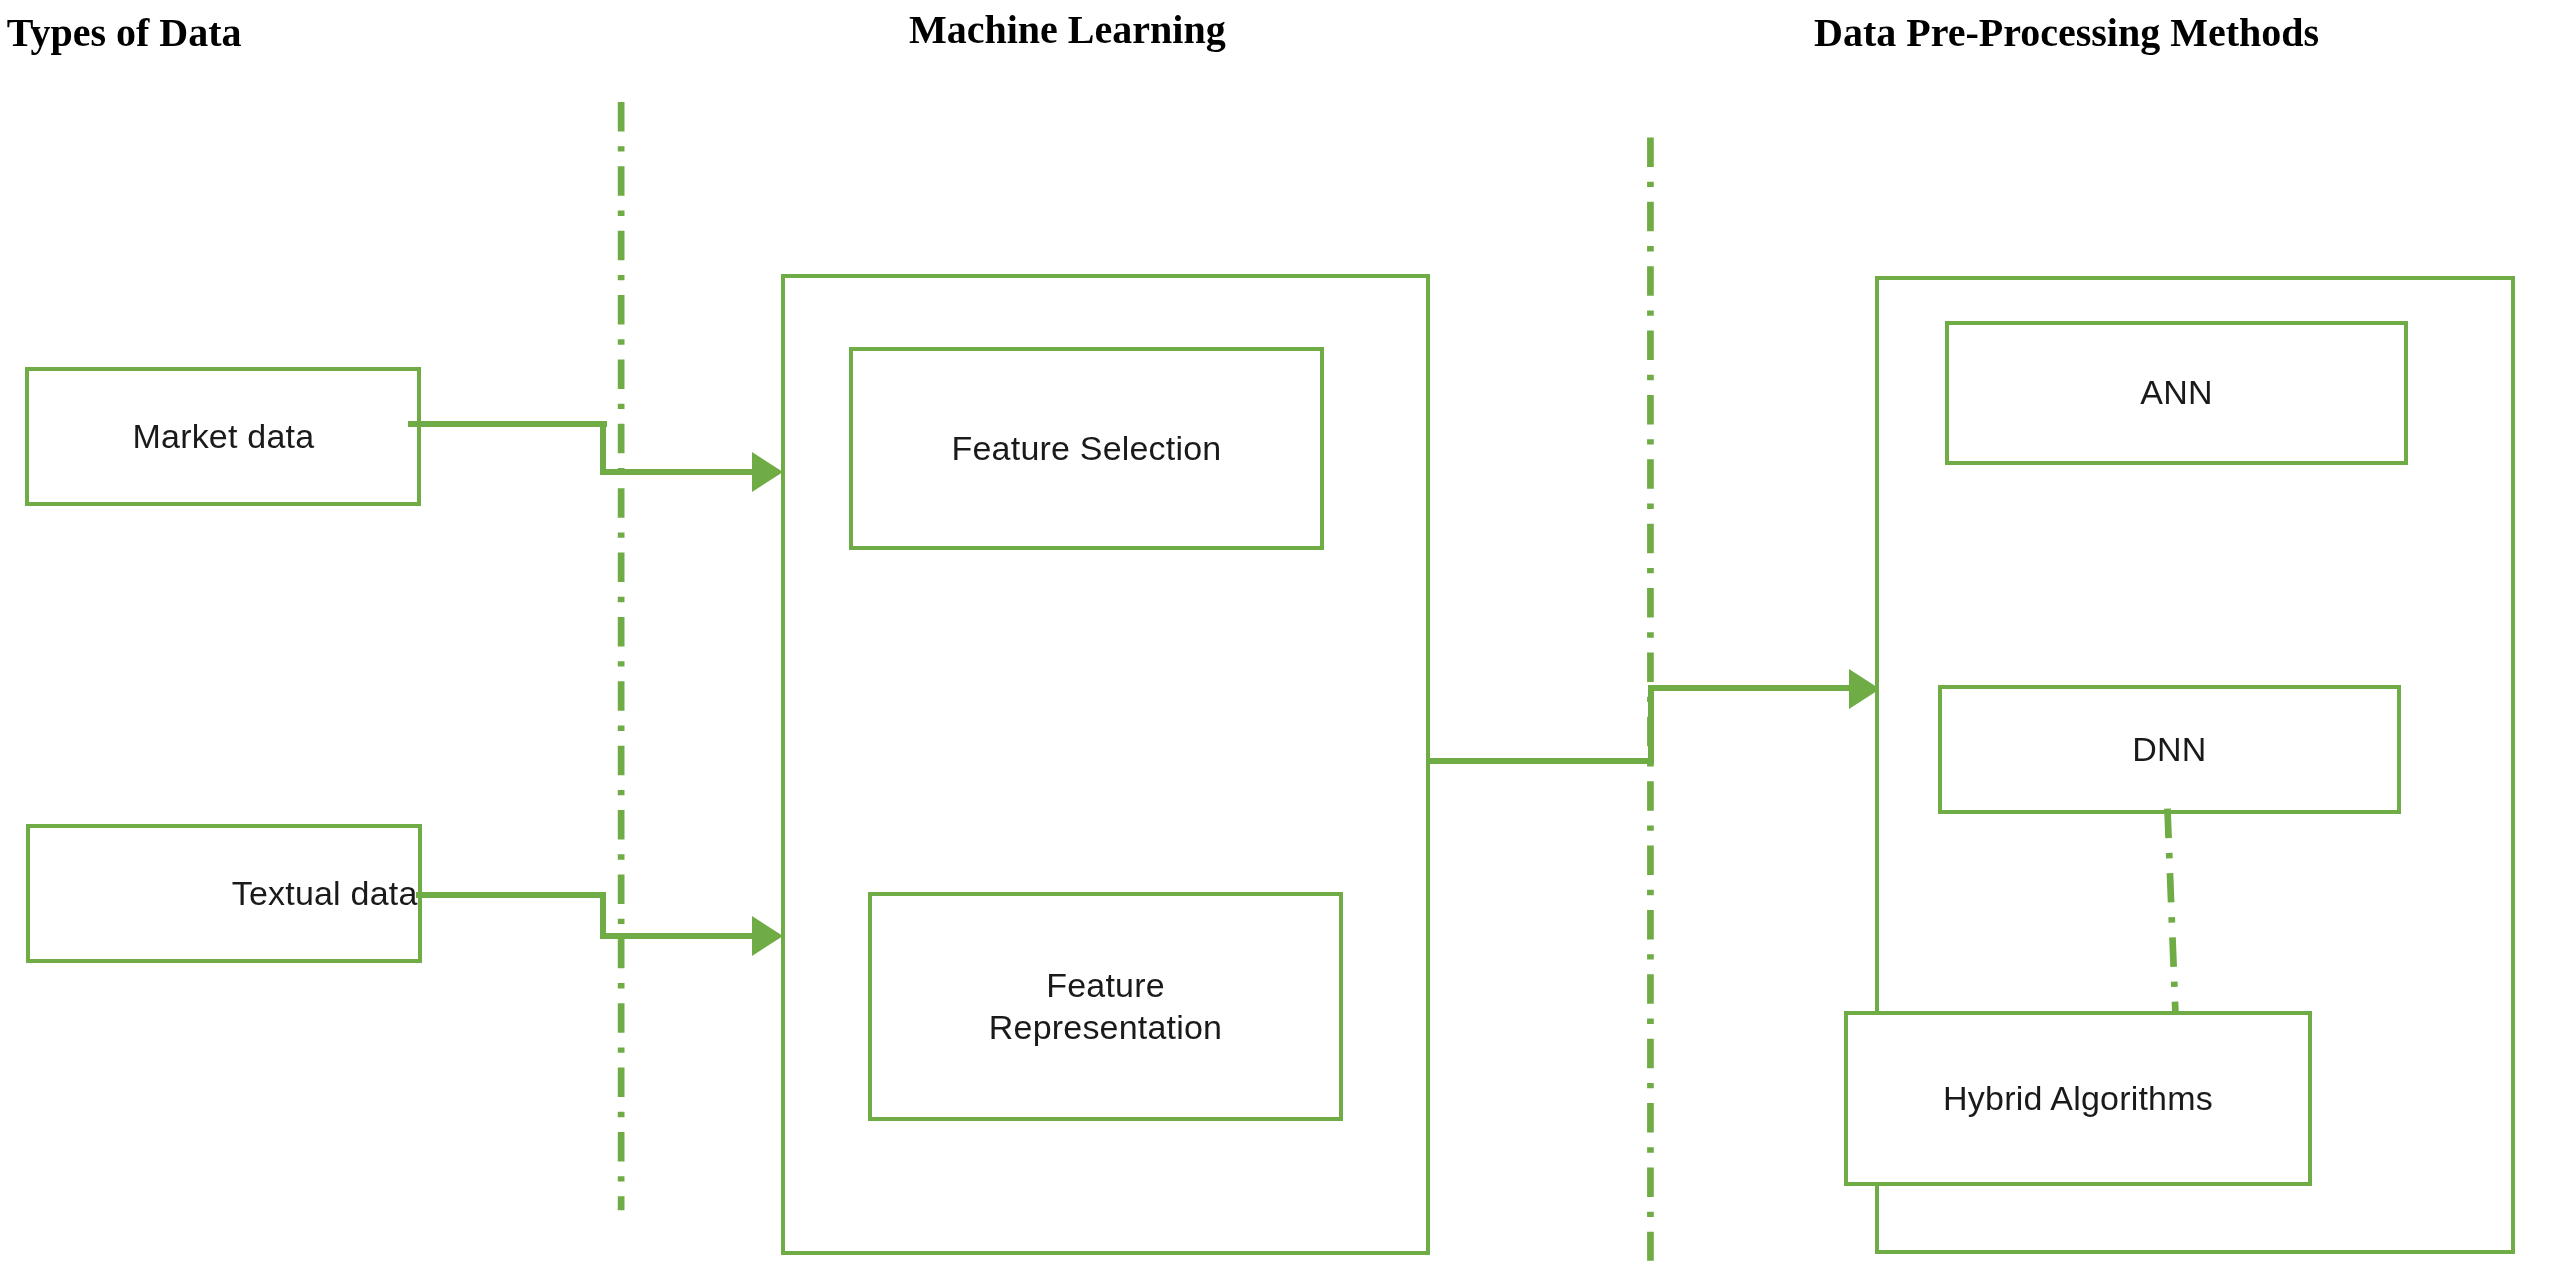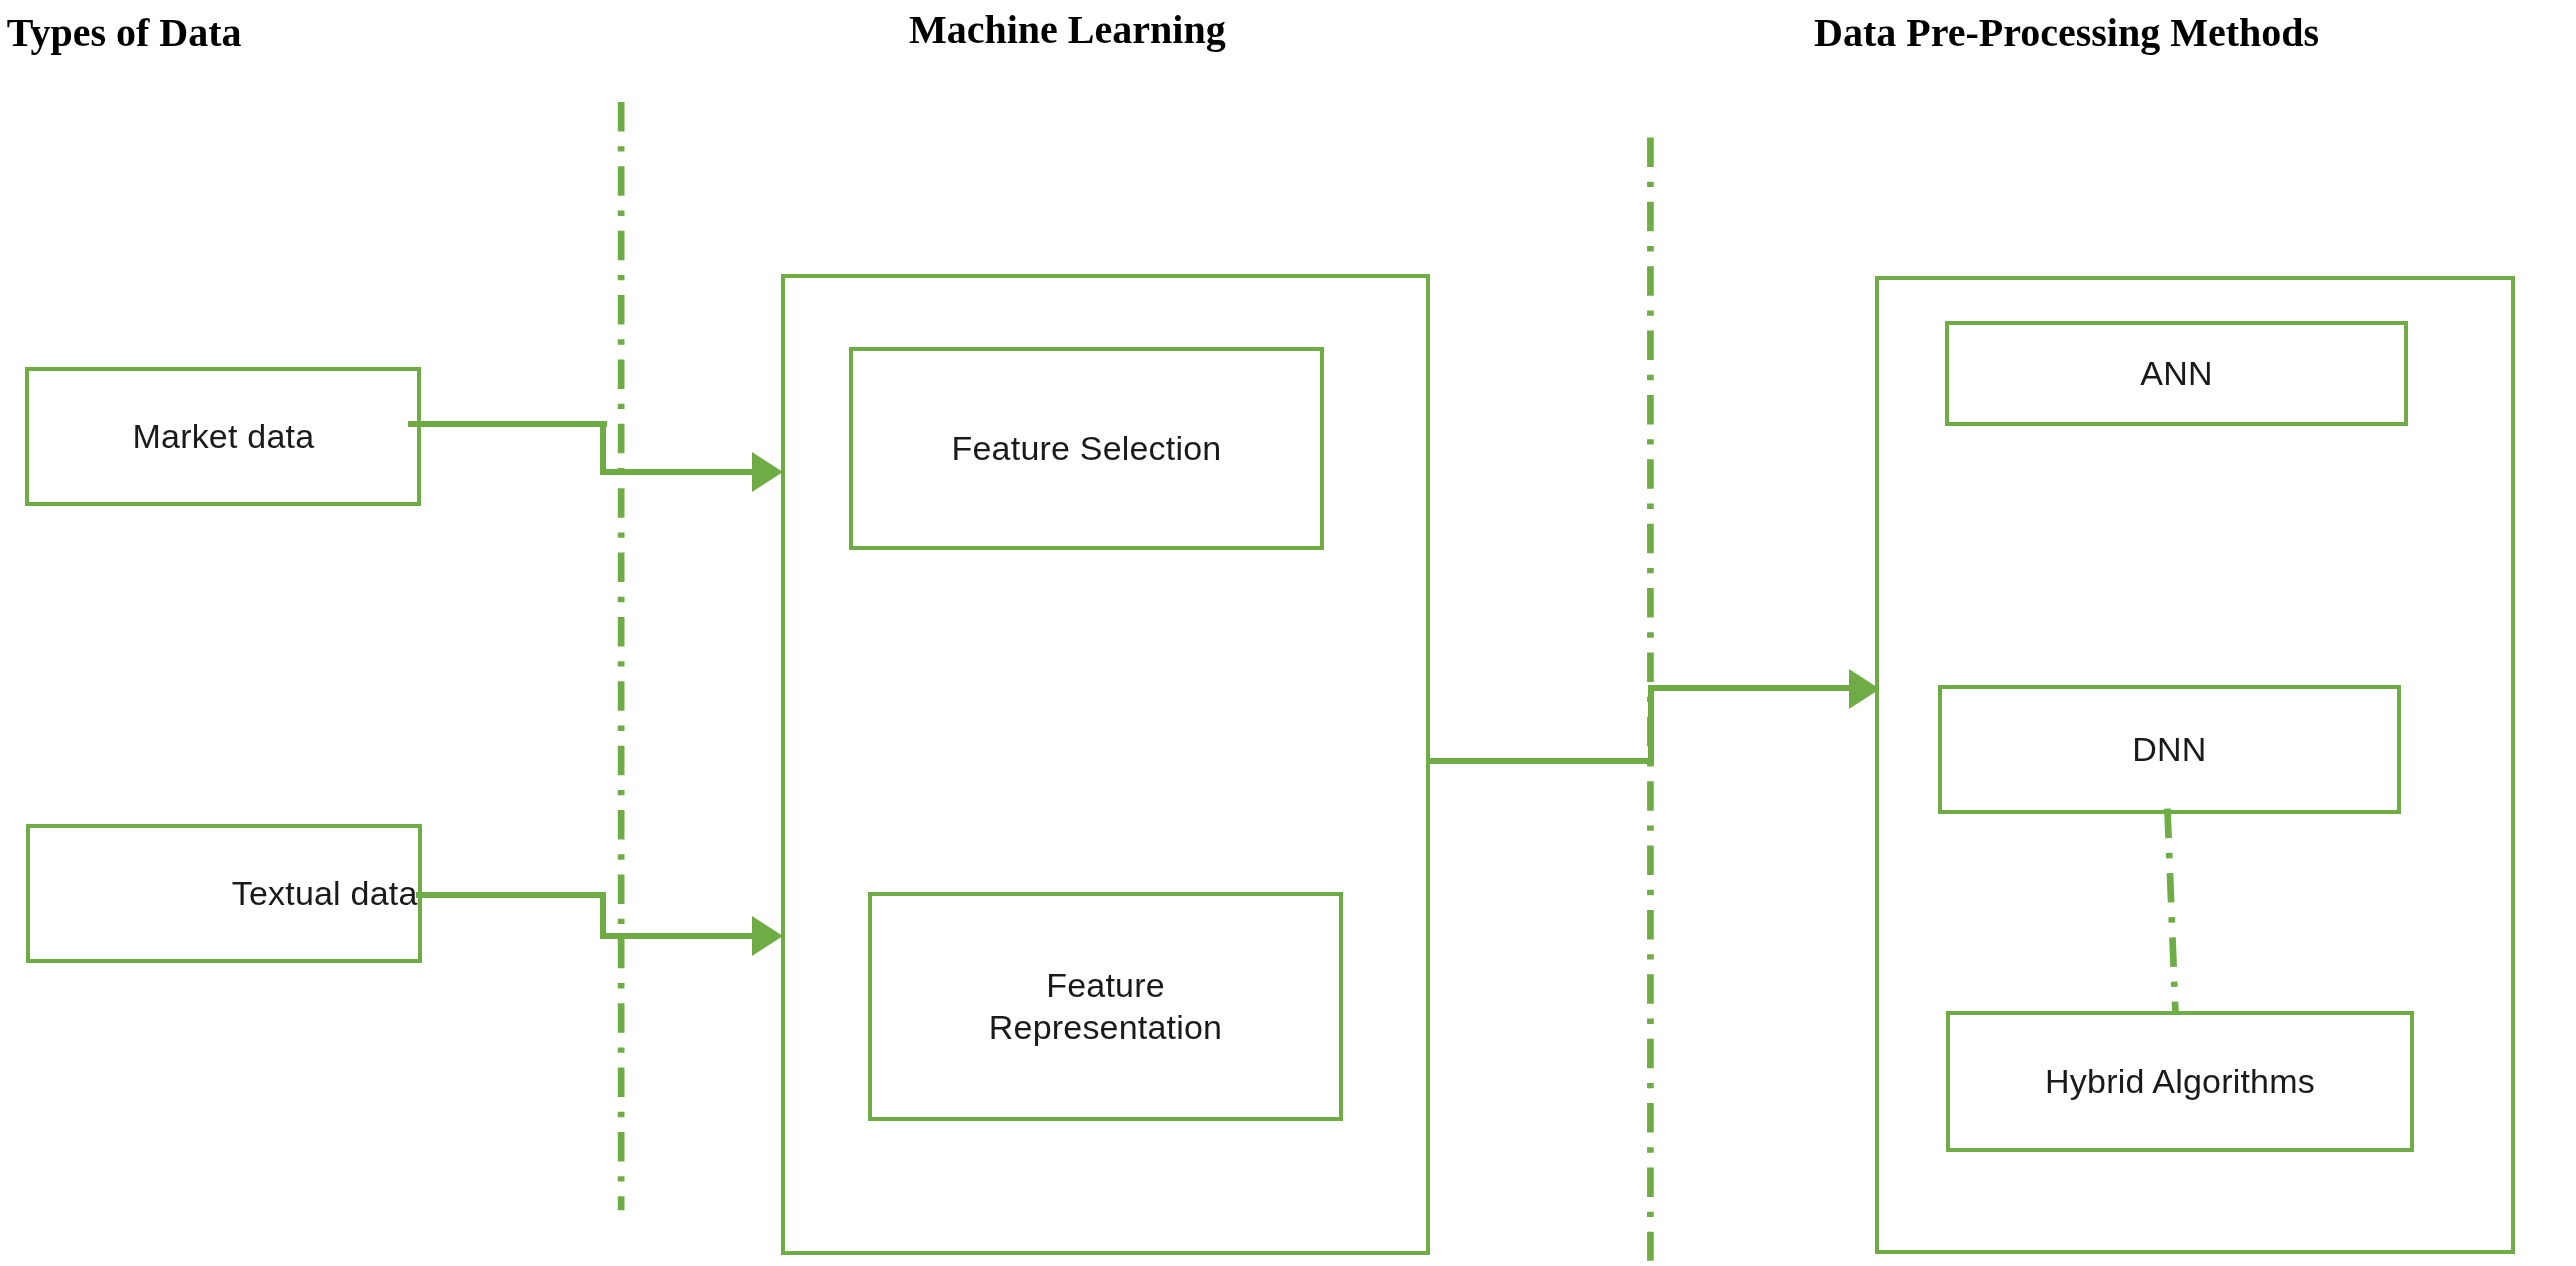--- a/index.html
+++ b/index.html
@@ -113,31 +113,31 @@
 Representation</span>
   </div>
 
   <div class="conn conn-h" style="left:1426px; top:758px; width:228px;"></div>
   <div class="conn conn-v" style="left:1648px; top:685px; height:78px;"></div>
   <div class="conn conn-h" style="left:1648px; top:685px; width:209px;"></div>
   <div class="arrowhead" style="left:1849px; top:669px;"></div>
 
   <div class="container-box" style="left:1875px; top:276px; width:640px; height:978px;"></div>
 
-  <div class="node-box" style="left:1945px; top:321px; width:463px; height:105px;">
+  <div class="node-box" style="left:1945px; top:321px; width:463px; height:144px;">
     <span class="node-label">ANN</span>
   </div>
 
 
   <div class="node-box" style="left:1938px; top:685px; width:463px; height:129px;">
     <span class="node-label">DNN</span>
   </div>
 
   <svg class="dashdot-svg" style="left:0px; top:0px; width:2576px; height:1266px; pointer-events:none;" viewBox="0 0 3841 1888" width="2576" height="1266">
     <line x1="3232" y1="1206" x2="3244" y2="1512" stroke="#6FAC46" stroke-width="10" stroke-dasharray="44 22 8 22" stroke-linecap="butt"></line>
   </svg>
 
-  <div class="node-box" style="left:1946px; top:1011px; width:468px; height:141px;">
+  <div class="node-box" style="left:1844px; top:1011px; width:468px; height:175px;">
     <span class="node-label">Hybrid Algorithms</span>
   </div>
 
 </div>
 
 
 </body></html>

